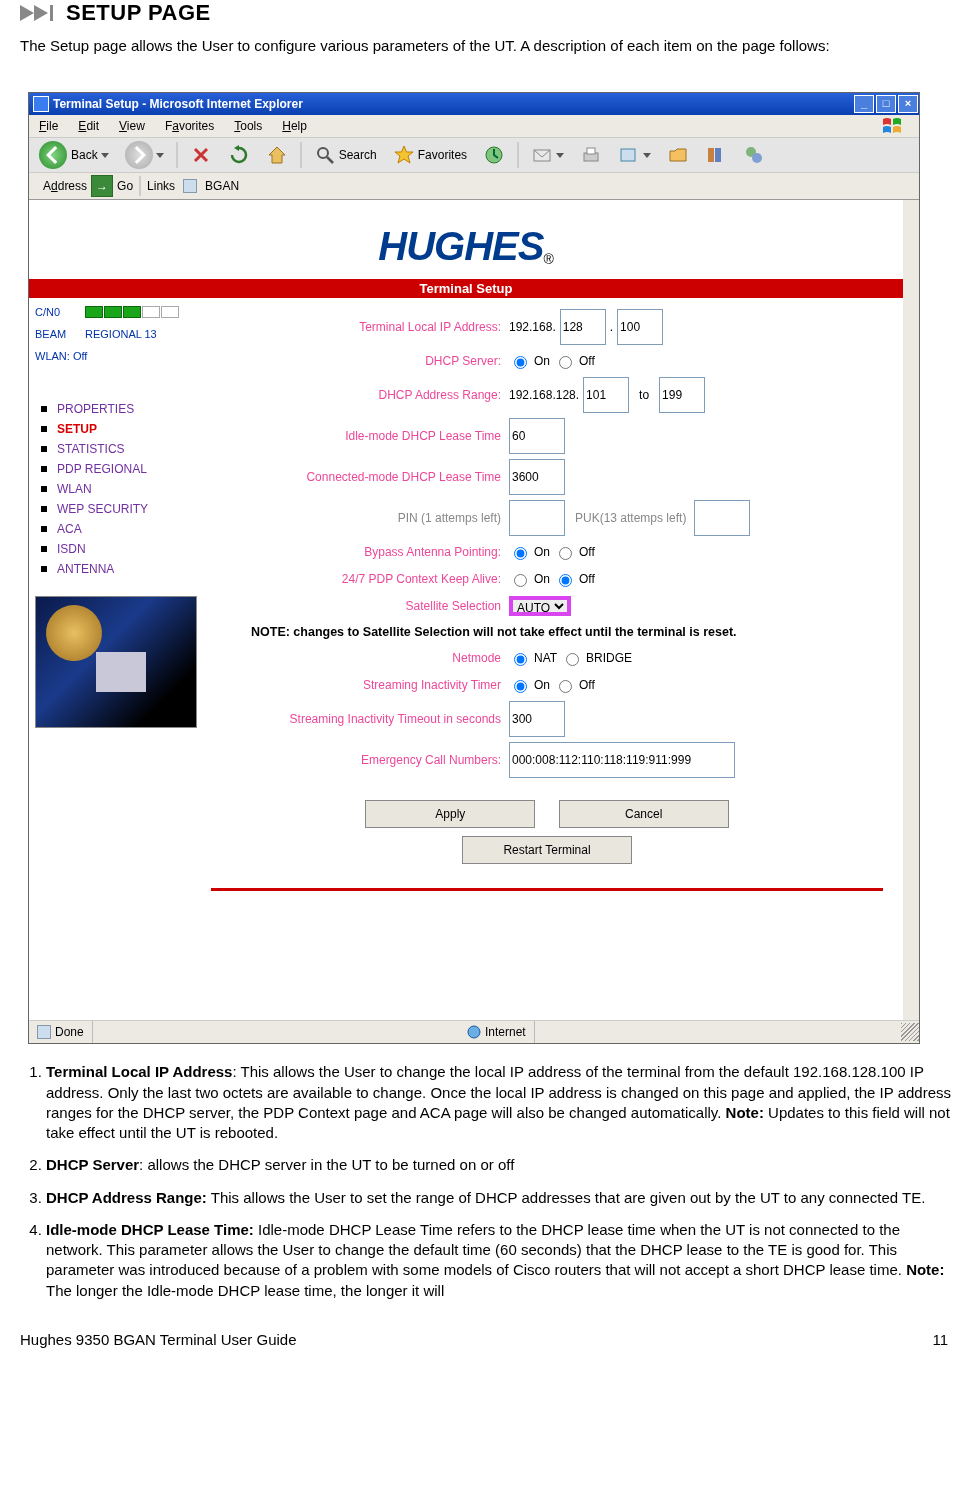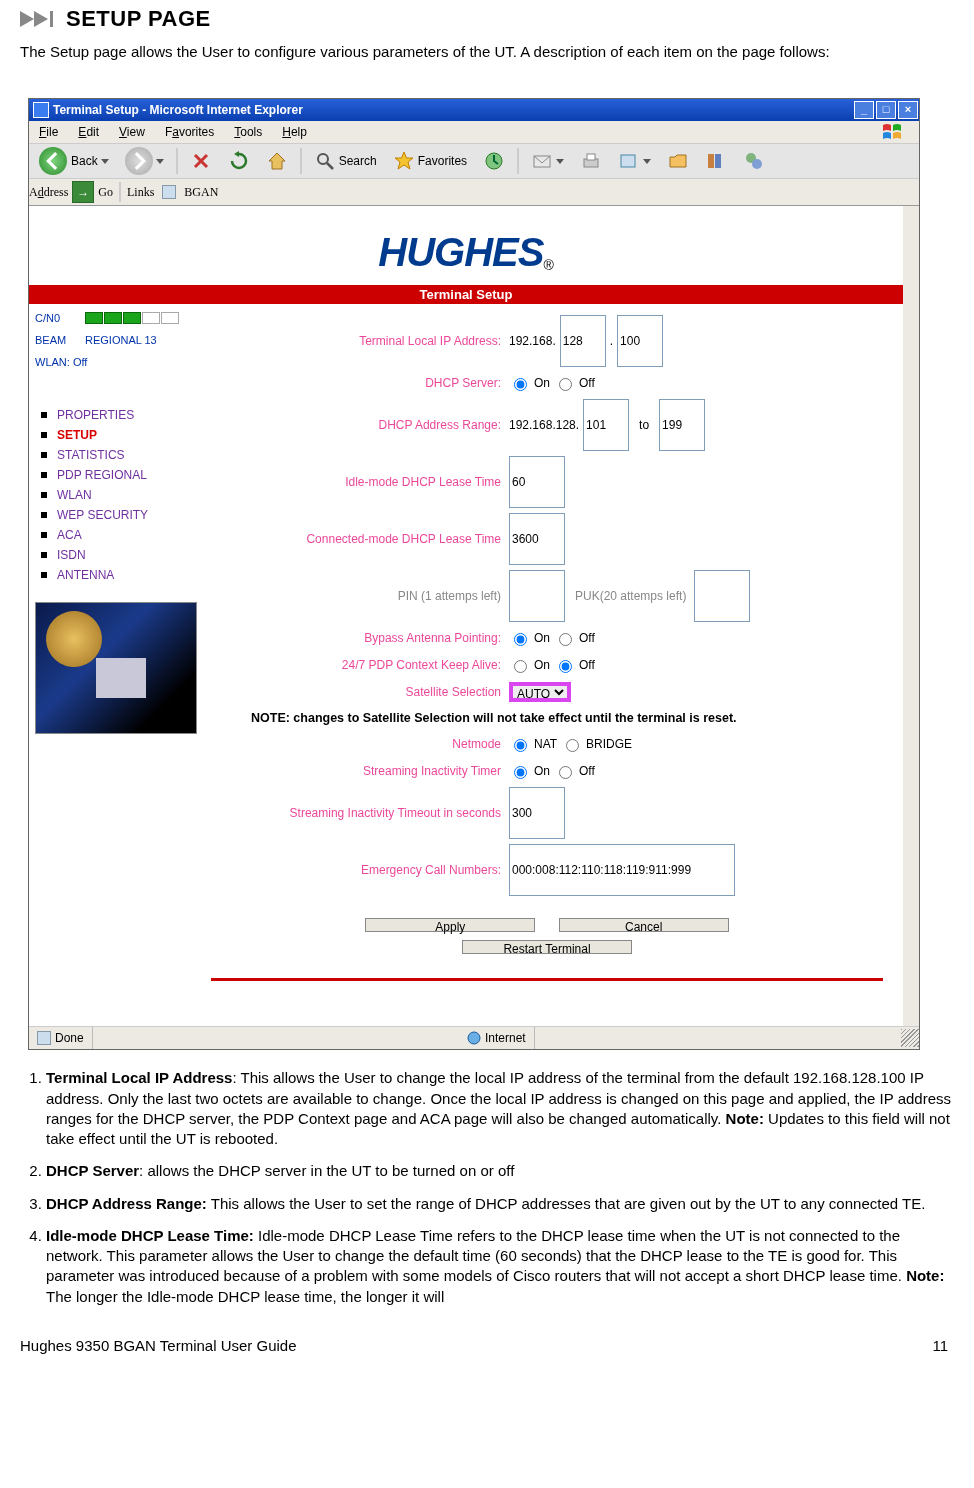--- a/index.html
+++ b/index.html
@@ -4,21 +4,21 @@
 <style>
   body {
     margin: 0;
     padding: 0 20px 20px 20px;
     font-family: "Century Gothic", Arial, sans-serif;
     font-size: 15px;
     background: #fff;
     color: #000;
     width: 934px;
   }
-  .heading-row { display: flex; align-items: center; margin-top: 6px; }
+  .heading-row { display: flex; align-items: center; }
   .pp-icon { display: inline-flex; margin-right: 6px; }
   .pp-icon svg { width: 40px; height: 20px; }
   .setup-heading { font-size: 22px; font-weight: bold; font-variant: small-caps; letter-spacing: 0.5px; }
   .intro { margin: 10px 0 14px 0; line-height: 1.35; }
   .ie-window { border: 1px solid #666; width: 890px; margin-left: 8px; background: #fff; margin-top: 36px; }
   .titlebar { background: linear-gradient(#2761d8,#0a3fb0); color: #fff; height: 22px; display: flex; align-items: center; font-family: Tahoma, sans-serif; font-size: 12px; font-weight: bold; }
   .titlebar .ie-icon { width: 16px; height: 16px; margin: 0 4px; background: #3a7df0; border: 1px solid #fff; box-sizing: border-box; }
   .titlebar .title-text { flex: 1; }
   .win-btns { display: flex; }
   .win-btn { width: 20px; height: 18px; margin: 1px; background: #4a7fe0; border: 1px solid #fff; color: #fff; font-size: 11px; text-align: center; line-height: 14px; box-sizing: border-box; }
@@ -27,21 +27,21 @@
   .menubar span u { text-decoration: underline; }
   .win-flag { position: absolute; right: 4px; width: 24px; height: 18px; }
   .toolbar { background: #e5e5e5; height: 34px; display: flex; align-items: center; border-bottom: 1px solid #ccc; font-family: Tahoma, sans-serif; font-size: 12px; padding-left: 4px; gap: 4px; }
   .tb-btn { display: inline-flex; align-items: center; padding: 2px 6px; border-radius: 4px; }
   .tb-btn svg, .tb-btn .ic { width: 22px; height: 22px; }
   .nav-circle { width: 28px; height: 28px; border-radius: 50%; display: flex; align-items: center; justify-content: center; }
   .nav-green { background: radial-gradient(#7fd47f,#2a8a2a); }
   .nav-grey { background: radial-gradient(#ddd,#aaa); }
   .sep { width: 2px; height: 26px; background: #ccc; margin: 0 2px; }
   .drop-tri { width:0;height:0;border-left:4px solid transparent;border-right:4px solid transparent;border-top:5px solid #555;margin-left:3px; }
-  .addrbar { background: #eceae3; height: 26px; display: flex; align-items: center; font-family: Liberation Serif, serif; font-size: 12px; border-bottom: 1px solid #999; padding: 0 0; gap: 4px; }
+  .addrbar { background: #eceae3; height: 26px; display: flex; align-items: center; font-family: Liberation Sans, sans-serif; font-size: 12px; border-bottom: 1px solid #999; padding: 0 14px; gap: 4px; }
   .addr-input { flex: 1; display: flex; align-items: center; background: #fff; border: 1px solid #7f9db9; height: 20px; padding: 0 2px; }
   .page-icon { width: 14px; height: 14px; margin-right: 4px; background: #cde; border: 1px solid #89a; box-sizing: border-box; }
   .go-btn { width: 20px; height: 20px; background: #3a8a3a; color: #fff; display:flex;align-items:center;justify-content:center; font-size:12px; border:1px solid #296a29; }
   .content-area { display: flex; }
   .page-body { flex:1; overflow:auto; height: 820px; border-right: 16px solid #eceae3; position:relative; }
   .scroll-track { position:absolute; right:-16px; top:0; width:16px; height:100%; background:#eceae3; }
   .scroll-btn { width:16px;height:16px;background:#ddd;border:1px solid #aaa;box-sizing:border-box;display:flex;align-items:center;justify-content:center;font-size:9px;color:#555; }
   .scroll-thumb { width:14px;margin-left:1px;background:#c8c4b8;border:1px solid #999;box-sizing:border-box; }
   .hughes-logo { text-align:center; padding: 24px 0 10px 0; }
   .hughes-logo span { font-family: Arial Black, Arial, sans-serif; font-weight:900; font-size:40px; color:#003b8e; letter-spacing:-1px; font-style:italic; }
@@ -58,27 +58,27 @@
   .sq { width:6px; height:6px; background:#000; margin-right:10px; }
   .nav-list a { color:#7030a0; text-decoration:none; font-size:12px; }
   .nav-list a.active { color:#d80000; font-weight:bold; }
   .sat-img { margin-top:20px; width:160px; height:130px; background: linear-gradient(135deg,#0a1a4a,#1a3a8a 40%,#000 80%); position:relative; border:1px solid #888; }
   .sat-dish { position:absolute; left:10px; top:8px; width:56px; height:56px; border-radius:50%; background: radial-gradient(#e8c060,#a07020); transform: rotate(-15deg); }
   .sat-body { position:absolute; left:60px; top:55px; width:50px; height:40px; background:#c8c8d8; }
   .form-area { flex:1; padding: 6px 20px 6px 0; }
   .frow { display:flex; align-items:center; margin:5px 0; min-height:22px; }
   .flabel { width: 290px; text-align:right; padding-right:8px; color:#ec4899; }
   .flabel.grey { color:#888; }
-  .fval input[type=text] { border:1px solid #7f9db9; height:18px; font-size:12px; padding:16px 2px; background:#fff; }
+  .fval input[type=text] { border:1px solid #7f9db9; height:18px; font-size:12px; padding:8px 2px; background:#fff; }
   .w40 { width:40px; } .w50 { width:50px; } .w220 { width:220px; }
   .fval { display:flex; align-items:center; gap:4px; }
   .sel { border:4px solid #d946ef; height:20px; font-size:12px; background:#eee; }
   .note-line { font-weight:bold; margin:8px 0 8px 40px; font-size:12.5px; }
   .btnrow { text-align:center; margin-top:18px; }
-  .ie-btn { background:#e8e6dd; border:1px solid #888; width:170px; height:14px; font-size:12px; margin:4px 10px; }
+  .ie-btn { background:#e8e6dd; border:1px solid #888; width:170px; height:28px; font-size:12px; margin:4px 10px; }
   .red-rule { height:3px; background:#c00; margin-top:20px; }
   .statusbar { background:#eceae3; height:22px; display:flex; align-items:center; font-family:Tahoma,sans-serif; font-size:12px; border-top:1px solid #ccc; }
   .statusbar .seg { border-right:1px solid #bbb; padding:0 8px; height:100%; display:flex; align-items:center; }
   .statusbar .grip { margin-left:auto; width:18px; height:18px; background: repeating-linear-gradient(135deg,#999 0 1px,transparent 1px 3px); }
   ol.desc { margin: 18px 0 0 0; padding-left: 26px; }
   ol.desc li { margin-bottom: 12px; line-height:1.35; font-size:15px; }
   ol.desc b { font-weight:bold; }
   .footer { display:flex; justify-content:space-between; margin-top:30px; font-size:15px; padding-right:6px; }
   .puk-lbl { color:#888; margin-left:6px; margin-right:4px; }
 </style>
@@ -330,21 +330,21 @@
           <div class="frow">
               <div class="flabel">Connected-mode DHCP Lease Time</div>
             <div class="fval">
                 <input type="text" class="w50" value="3600" style="">
               </div>
             </div>
           <div class="frow">
               <div class="flabel grey">PIN (1 attemps left)</div>
             <div class="fval">
                 <input type="text" class="w50" style="">
-                <span class="puk-lbl">PUK(20 attemps left)</span>
+                <span class="puk-lbl">PUK(13 attemps left)</span>
                 <input type="text" class="w50" style="">
               </div>
             </div>
           <div class="frow">
               <div class="flabel">Bypass Antenna Pointing:</div>
             <div class="fval">
                 <input type="radio" checked="" style="">
                 <span>On</span>
                 <input type="radio" style="">
                 <span>Off</span>

